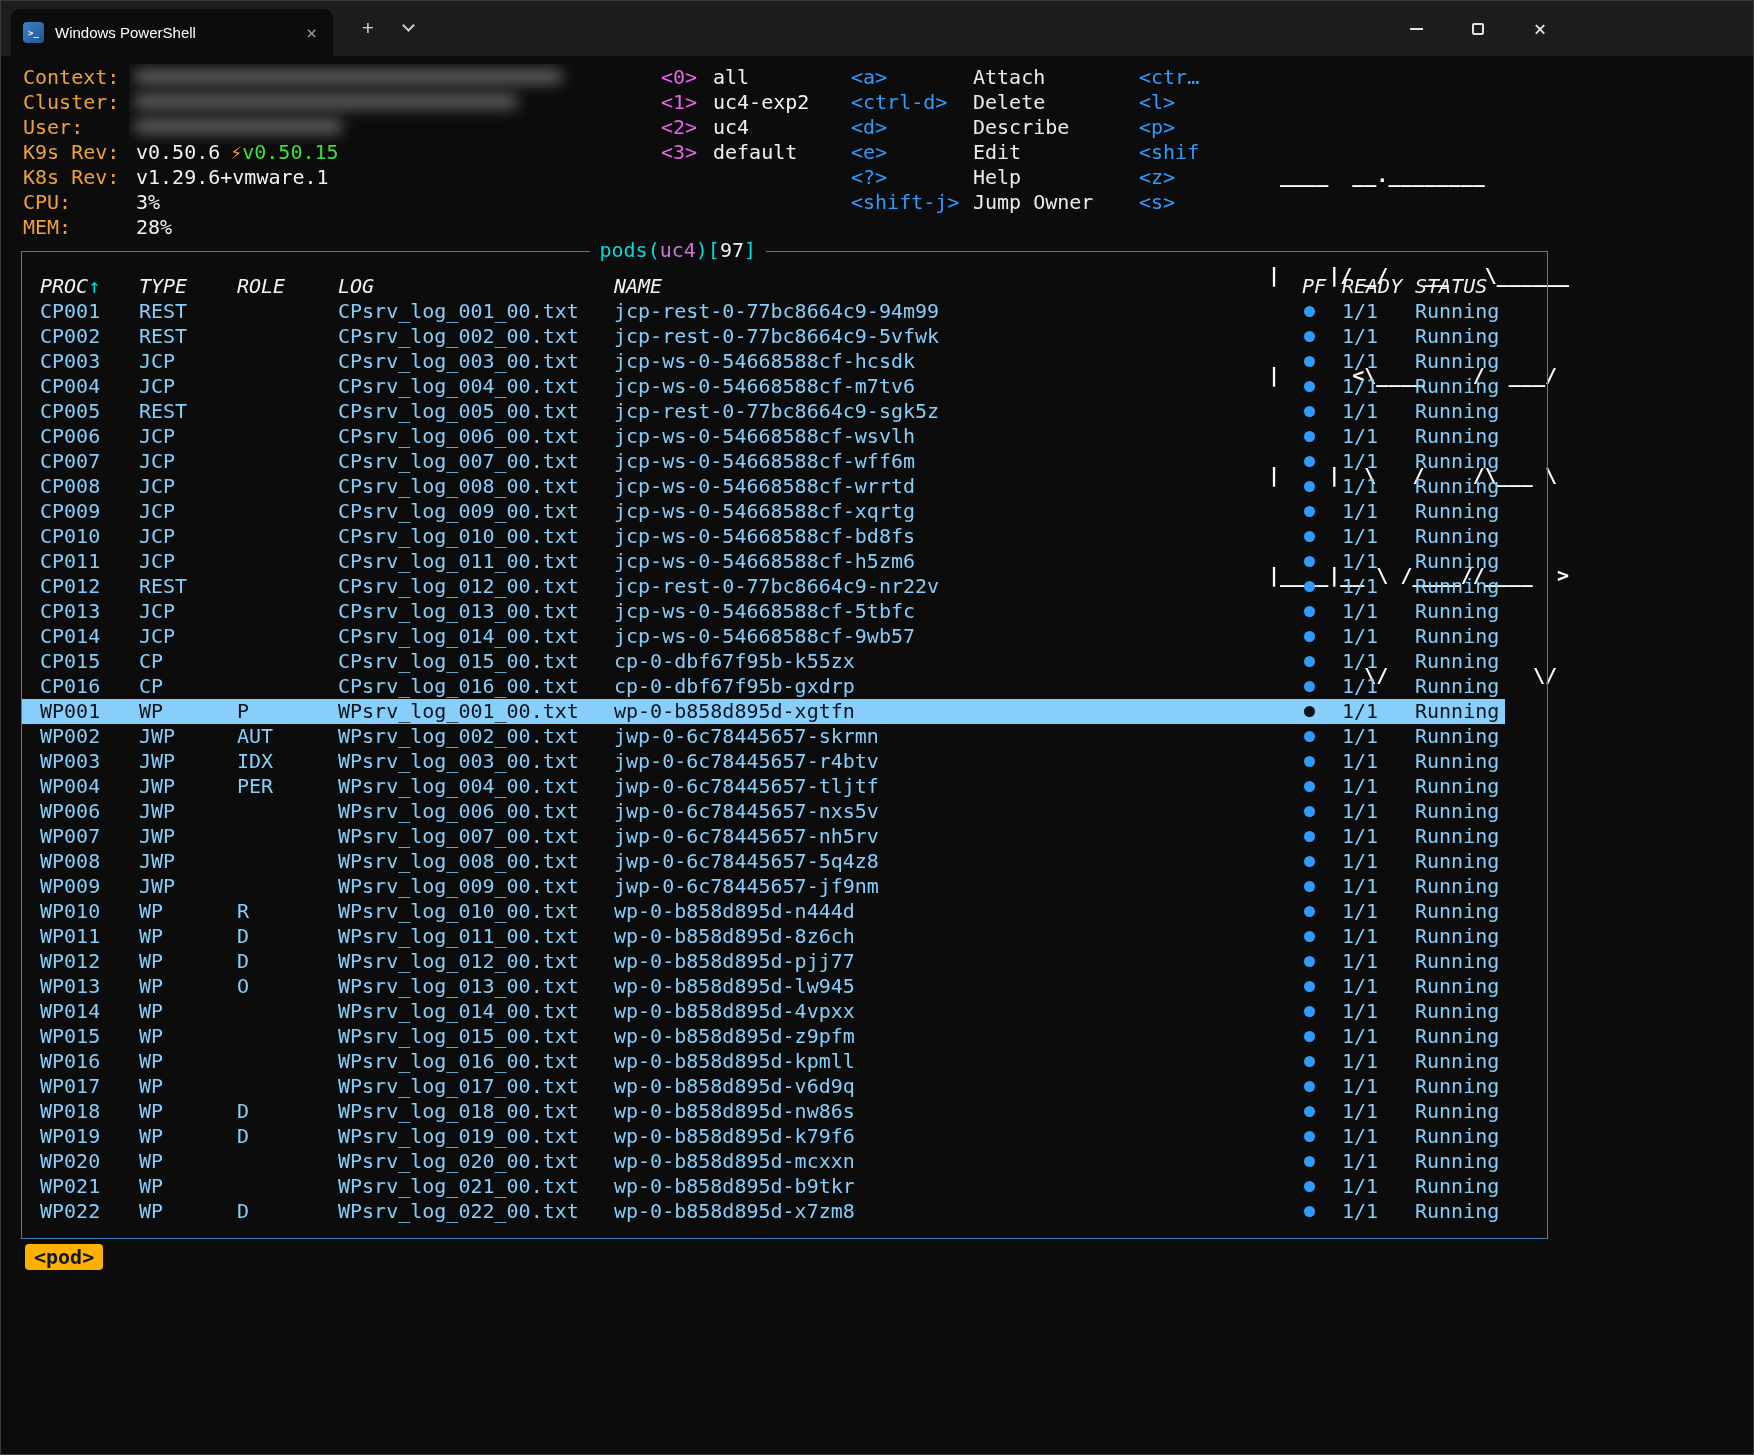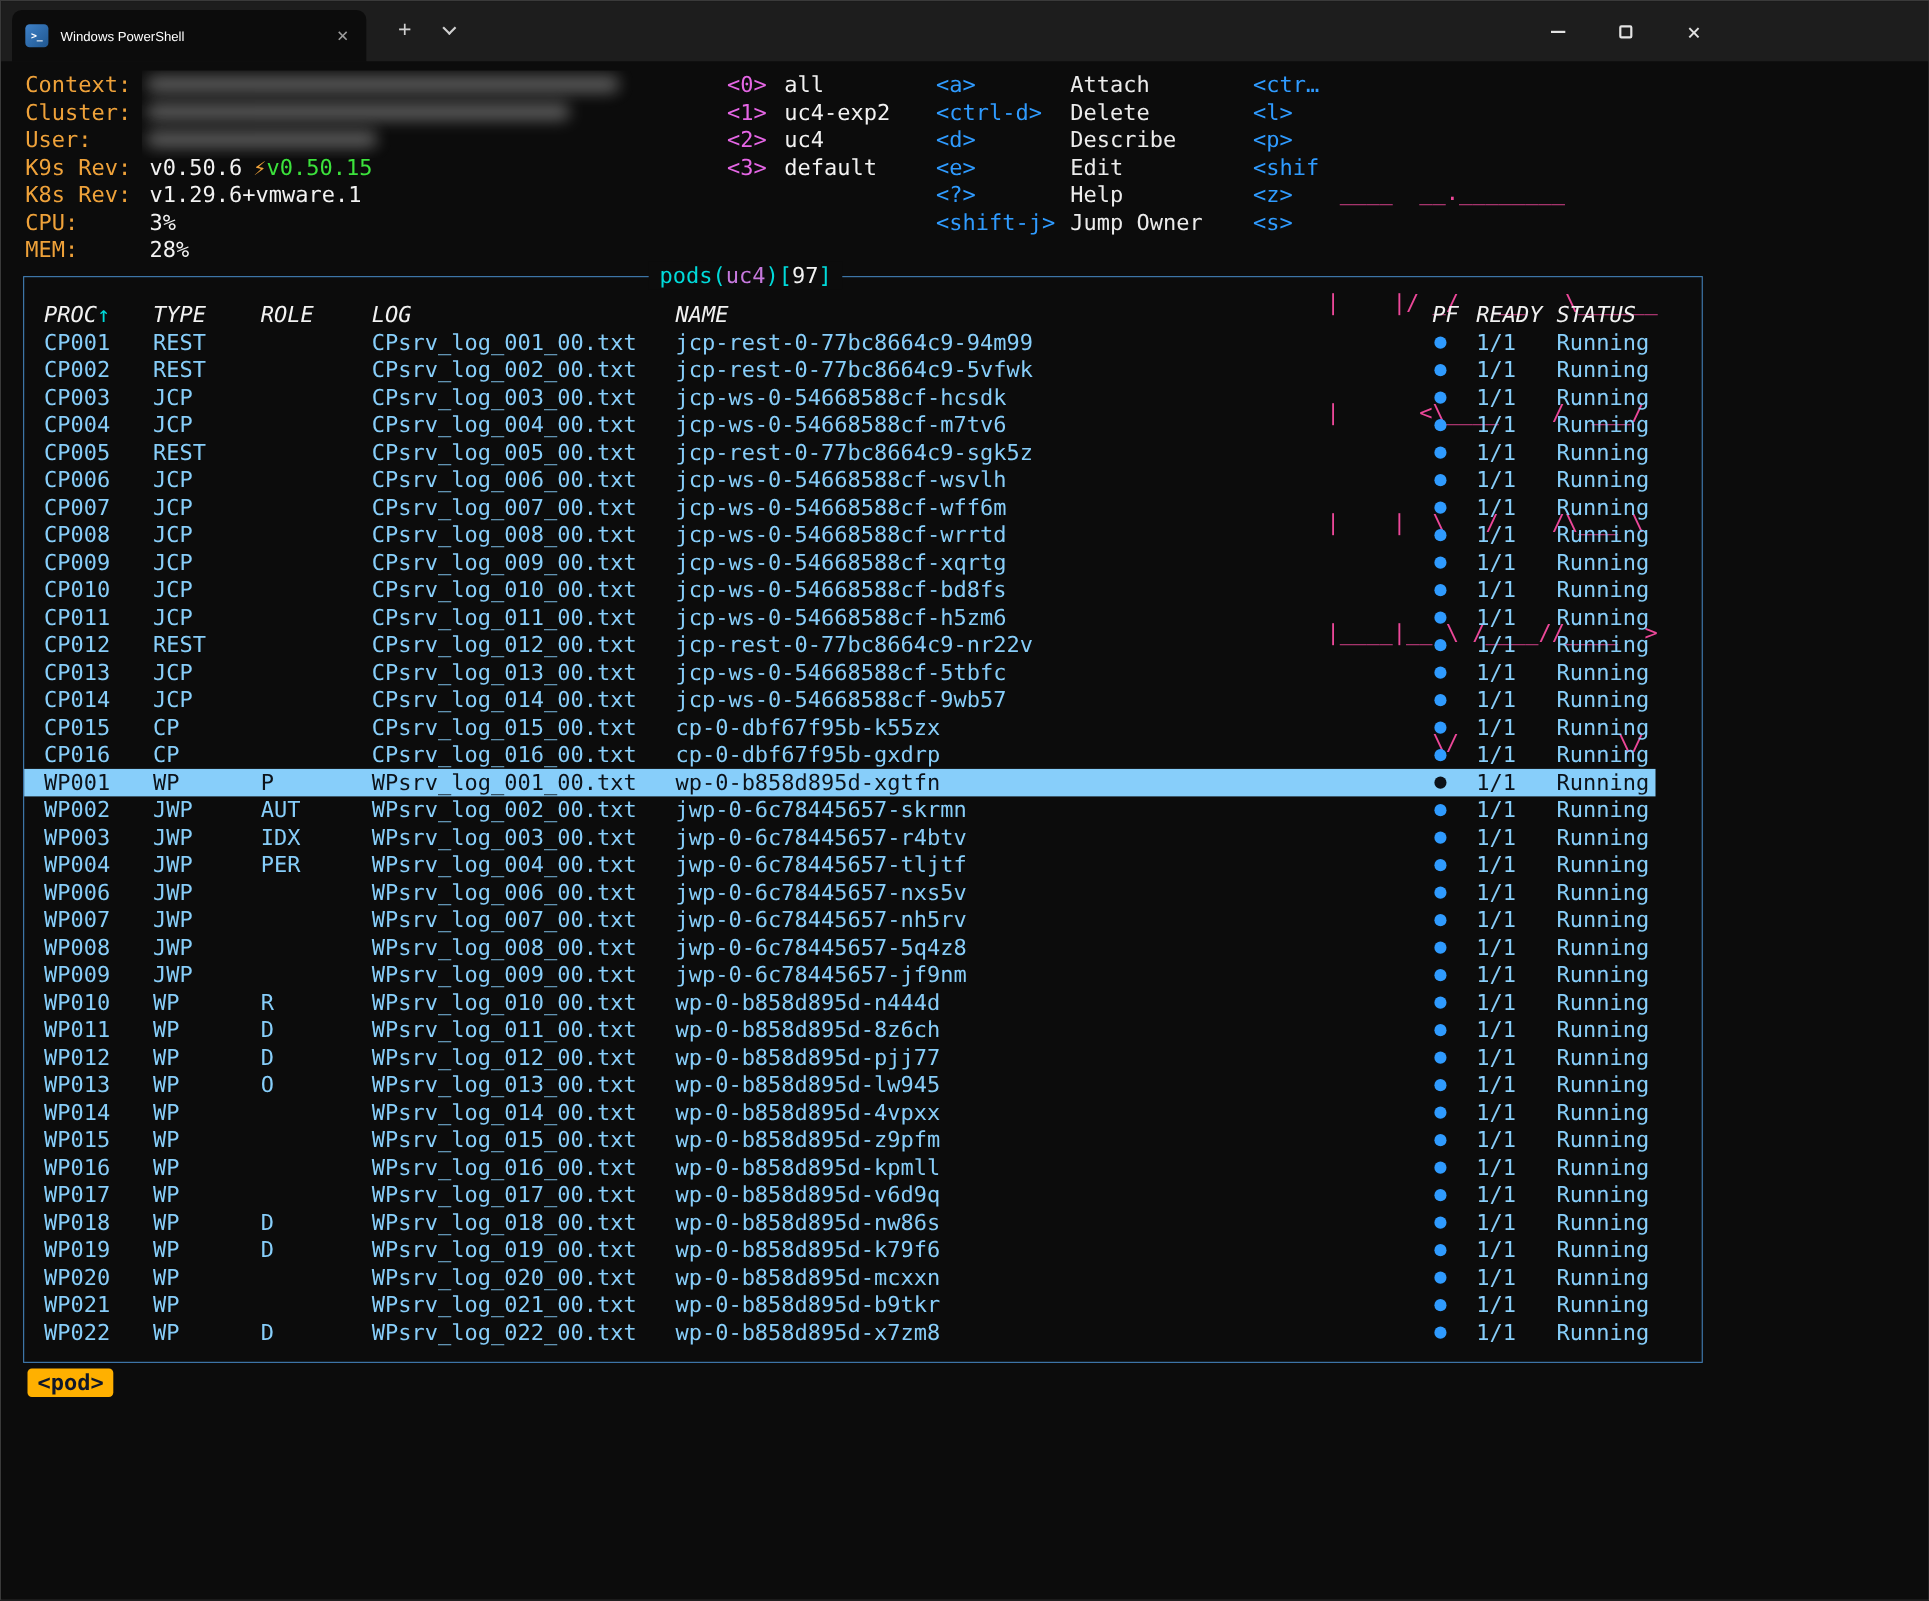--- a/index.html
+++ b/index.html
@@ -8,21 +8,21 @@
 
   .window { position:absolute; inset:0; background:#0c0c0c; border:1px solid #3a3a3a; }
 
   
   .titlebar { position:absolute; left:0; top:0; width:100%; height:55px; background:#1d1d1d; }
   .tab { position:absolute; left:10px; top:8px; width:322px; height:47px; background:#0c0c0c;
          border-radius:9px 9px 0 0; display:flex; align-items:center; gap:11px; padding:0 12px; }
   .ps-icon { width:21px; height:21px; border-radius:4px; flex:0 0 auto;
              background:linear-gradient(135deg,#3f82c9,#1f568f); color:#fff; font-size:9px; font-weight:bold;
              display:flex; align-items:center; justify-content:center; }
-  .tab-title { color:#fff; font-size:12px; font-family:"Liberation Sans", sans-serif; flex:1; white-space:nowrap; }
+  .tab-title { color:#fff; font-size:15px; font-family:"Liberation Sans", sans-serif; flex:1; white-space:nowrap; }
   .tab-close { color:#9b9b9b; font-size:18px; line-height:18px; padding:0 4px; cursor:default; }
   .newtab { position:absolute; left:352px; top:13px; width:30px; height:30px; color:#cfcfcf;
             font-size:21px; text-align:center; line-height:28px; font-family:"Liberation Sans", sans-serif; }
   .tab-dropdown { position:absolute; left:392px; top:13px; width:30px; height:30px; }
   .chev { display:block; width:9px; height:9px; border-right:2px solid #cfcfcf; border-bottom:2px solid #cfcfcf;
           transform:rotate(45deg); margin:7px auto 0; }
   .winbtn { position:absolute; top:0; width:62px; height:55px; display:flex; align-items:center; justify-content:center; }
   .winbtn.min { left:1384px; } .winbtn.max { left:1446px; } .winbtn.close { left:1508px; color:#e3e3e3; font-size:21px; }
   .min-glyph { width:13px; height:2px; background:#e3e3e3; }
   .max-glyph { width:12px; height:12px; border:2px solid #e3e3e3; border-radius:2px; }
@@ -49,21 +49,21 @@
   .key { color:#2f9bff; }
   .ns .key { display:inline-block; width:52px; color:#e566e5; }
   .ns-label { color:#f2f2f2; }
 
   .sc { position:absolute; left:850px; top:9px; }
   .sc .sc-key { display:inline-block; width:122px; }
   .sc-label { color:#ececec; }
 
   .sc2 { position:absolute; left:1138px; top:9px; }
 
-  .logo { position:absolute; left:1205px; top:7px; color:#ec4899; white-space:pre; }
+  .logo { position:absolute; left:1267px; top:7px; color:#ffffff; white-space:pre;font-weight:bold; }
   .logo-line { height:25px; }
 
   
   .ptable { position:absolute; left:20px; top:195px; width:1527px; height:988px;
             border:1px solid #4380b8; }
   .ptitle { position:absolute; top:-14px; left:43%; transform:translateX(-50%); background:#0c0c0c;
             padding:0 10px; white-space:nowrap; }
   .t-aqua { color:#00dbdb; } .t-mag { color:#c678dd; } .t-count { color:#f2f2f2; }
 
   .trow { display:grid; grid-template-columns:99px 98px 101px 276px 688px 40px 73px 90px;

